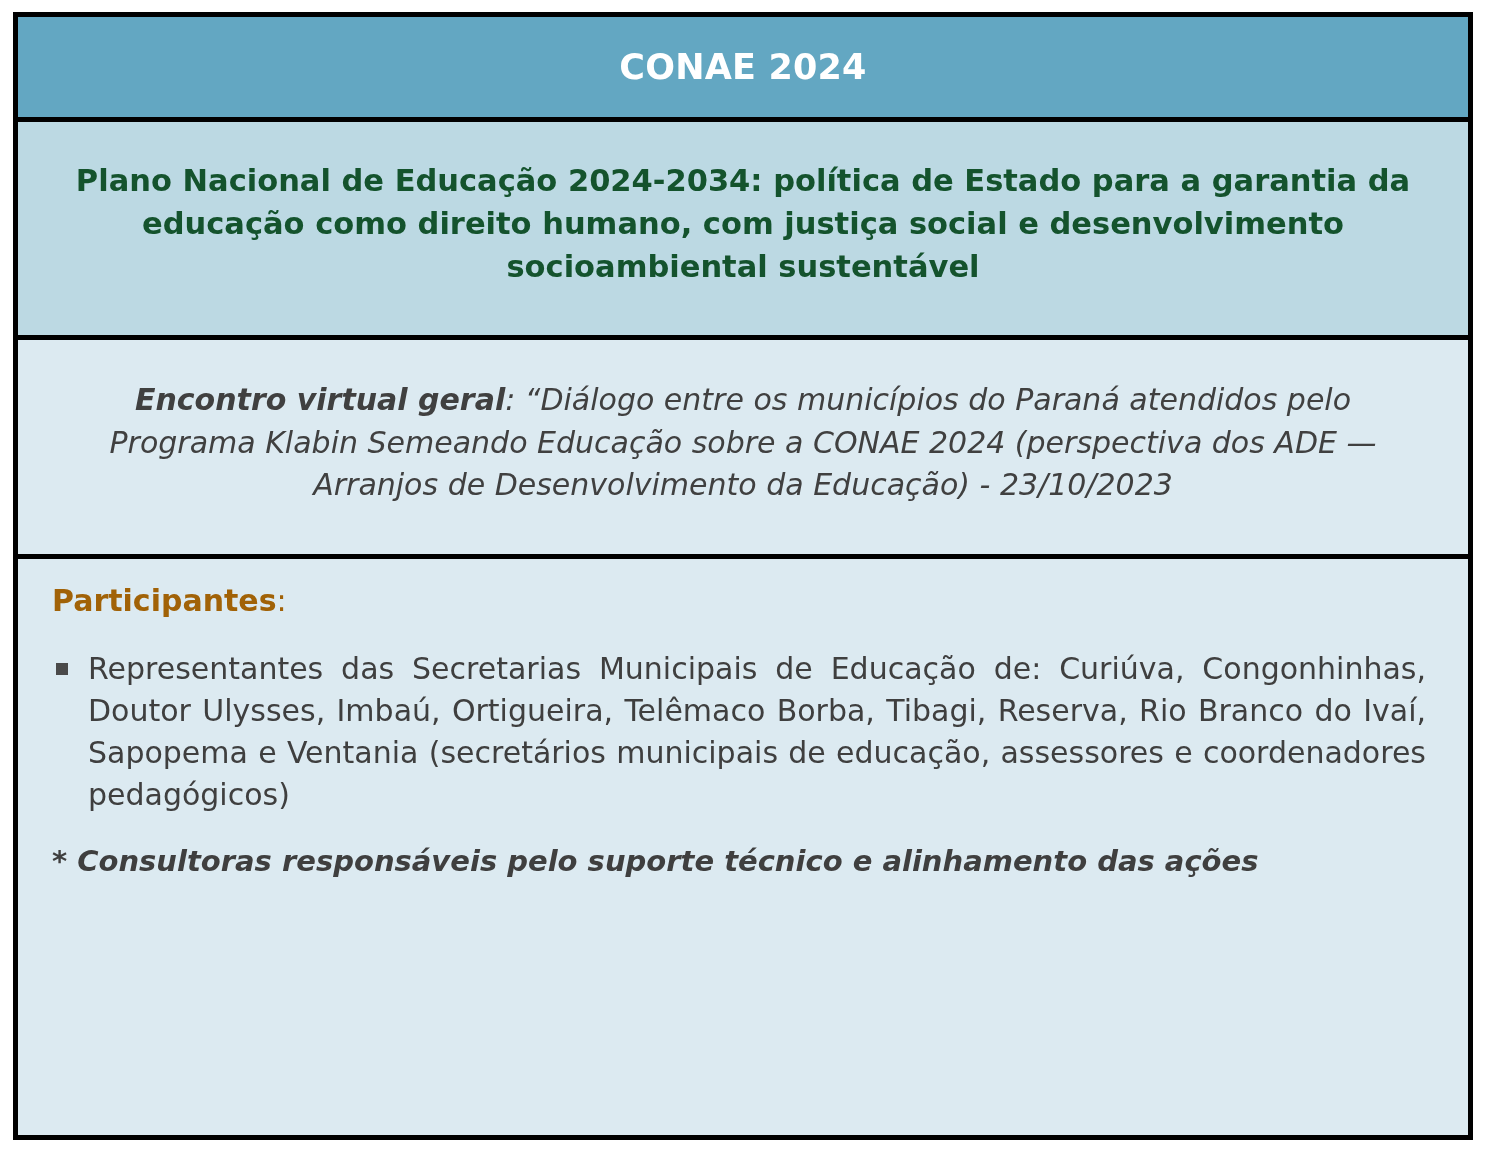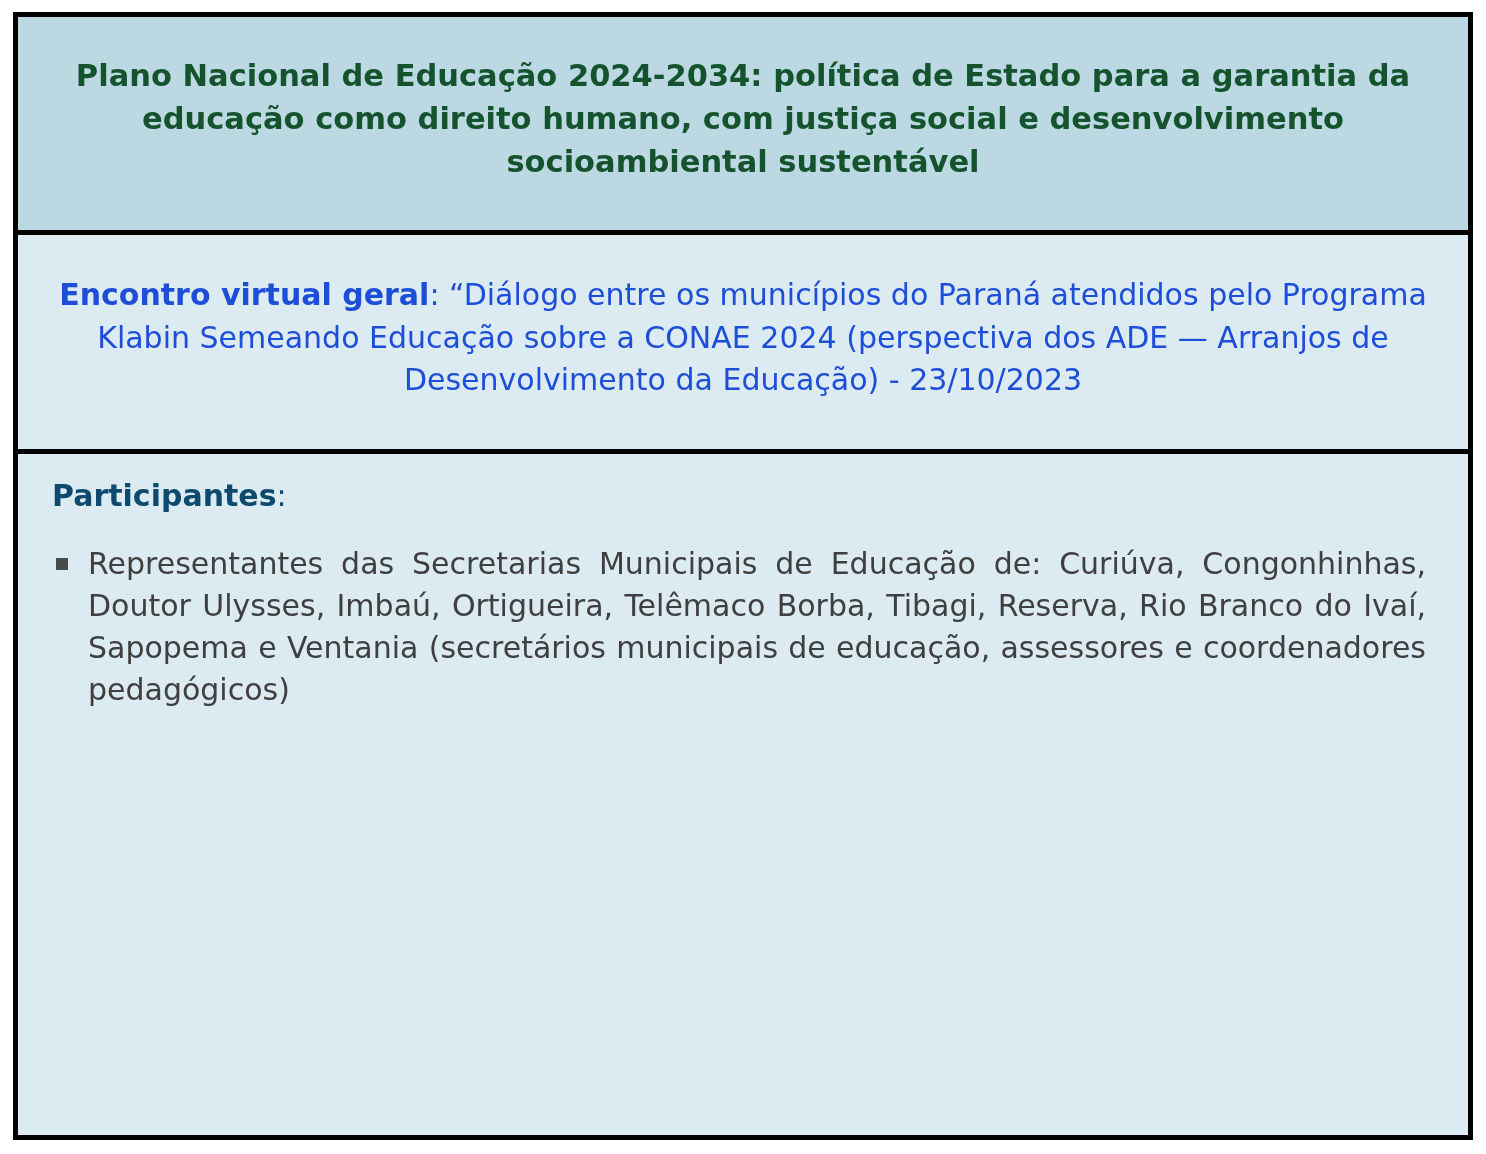--- a/index.html
+++ b/index.html
@@ -79,39 +79,40 @@
   .row-meeting {
     background: #dceaf1;
     border-bottom: 5px solid #000000;
     height: 219px;
     display: flex;
     align-items: center;
     justify-content: center;
     padding: 6px 40px 14px 40px;
   }
   .row-meeting .meeting-text {
-    color: #1d4ed8;
+    color: #404040;
     font-size: 30px;
     line-height: 1.42;
     text-align: center;
+    font-style: italic;
   }
   .row-meeting .meeting-text b {
     font-weight: 700;
   }
 
   
   .row-participants {
     background: #dceaf1;
     flex: 1 1 auto;
     padding: 22px 42px 14px 34px;
     display: flex;
     flex-direction: column;
   }
   .row-participants .lead {
-    color: #0c4a6e;
+    color: #a16207;
     font-size: 30px;
     line-height: 1.35;
     margin: 0 0 26px 0;
   }
   .row-participants .lead b { font-weight: 700; }
 
   ul.bullets {
     list-style: none;
     margin: 0;
     padding: 0;
@@ -145,20 +146,23 @@
     margin: 24px 0 0 0;
     text-align: left;
   }
 </style>
 </head>
 <body>
 
 <div class="table-wrap">
   <div class="conae-table">
 
+    <div class="row row-header">
+      <div class="title">CONAE 2024</div>
+    </div>
 
     <div class="row row-theme">
       <div class="theme-text">Plano Nacional de Educação 2024-2034: política de Estado para a garantia da educação como direito humano, com justiça social e desenvolvimento socioambiental sustentável</div>
     </div>
 
     <div class="row row-meeting">
       <div class="meeting-text">
         <b>Encontro virtual geral</b><span>: </span><span>“Diálogo entre os municípios do Paraná atendidos pelo Programa Klabin Semeando Educação sobre a CONAE 2024 (perspectiva dos ADE — Arranjos de Desenvolvimento da Educação) - 23/10/2023</span>
       </div>
     </div>
@@ -169,16 +173,17 @@
         <b>Participantes</b><span>:</span>
       </p>
 
       <ul class="bullets">
         <li>
           <span class="sq"></span>
           <span>Representantes das Secretarias Municipais de Educação de: Curiúva, Congonhinhas, Doutor Ulysses, Imbaú, Ortigueira, Telêmaco Borba, Tibagi, Reserva, Rio Branco do Ivaí, Sapopema e Ventania (secretários municipais de educação, assessores e coordenadores pedagógicos)</span>
         </li>
       </ul>
 
+      <p class="footnote">* Consultoras responsáveis pelo suporte técnico e alinhamento das ações</p>
     </div>
 
   </div>
 </div>
 
 </body></html>

